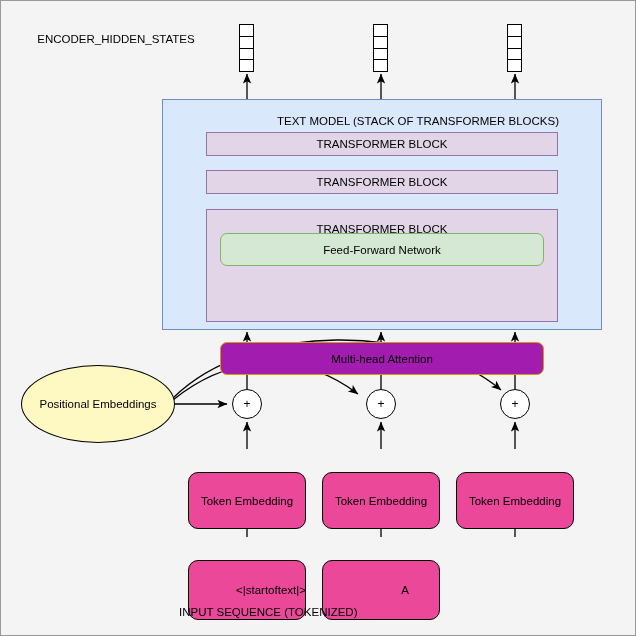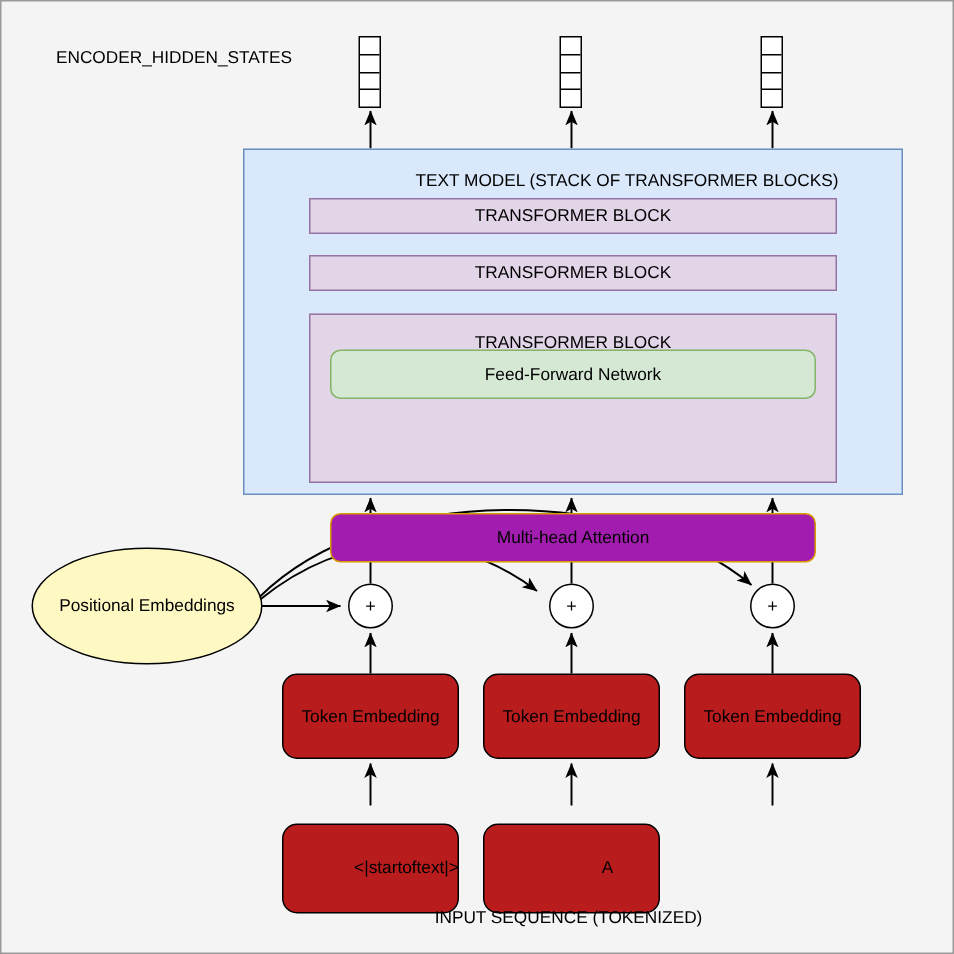--- a/index.html
+++ b/index.html
@@ -34,21 +34,21 @@
     text-align: center;
     font-size: 11.5px;
     line-height: 16px;
     color: #000;
   }
   .caption-bottom {
     position: absolute;
     left: 178px;
     top: 605px;
     width: 400px;
-    text-align: center;
+    text-align: left;
     font-size: 11.5px;
     color: #000;
   }
   
   .vec {
     position: absolute;
     width: 15px;
     height: 48px;
     border: 1.2px solid #000;
     box-sizing: border-box;
@@ -167,39 +167,40 @@
     display: flex;
     align-items: center;
     justify-content: center;
     font-size: 12px;
     color: #000;
     top: 388px;
   }
   
   .rbox {
     position: absolute;
-    background: #b91c1c;
+    background: #ec4899;
     border: 1.2px solid #000;
     border-radius: 10px;
     box-sizing: border-box;
     display: flex;
     align-items: center;
     justify-content: center;
     font-size: 11.5px;
     color: #000;
+    margin-top: 23px;
   }
   .embbox {
     width: 118px;
     height: 57px;
     top: 448px;
   }
   .tokbox {
     width: 118px;
     height: 60px;
-    top: 548px;
+    top: 536px;
     padding-left: 48px;
   }
 </style>
 </head>
 <body>
 
 <div id="canvas">
 
   <svg id="wires" viewBox="0 0 636 636">
     <defs>

